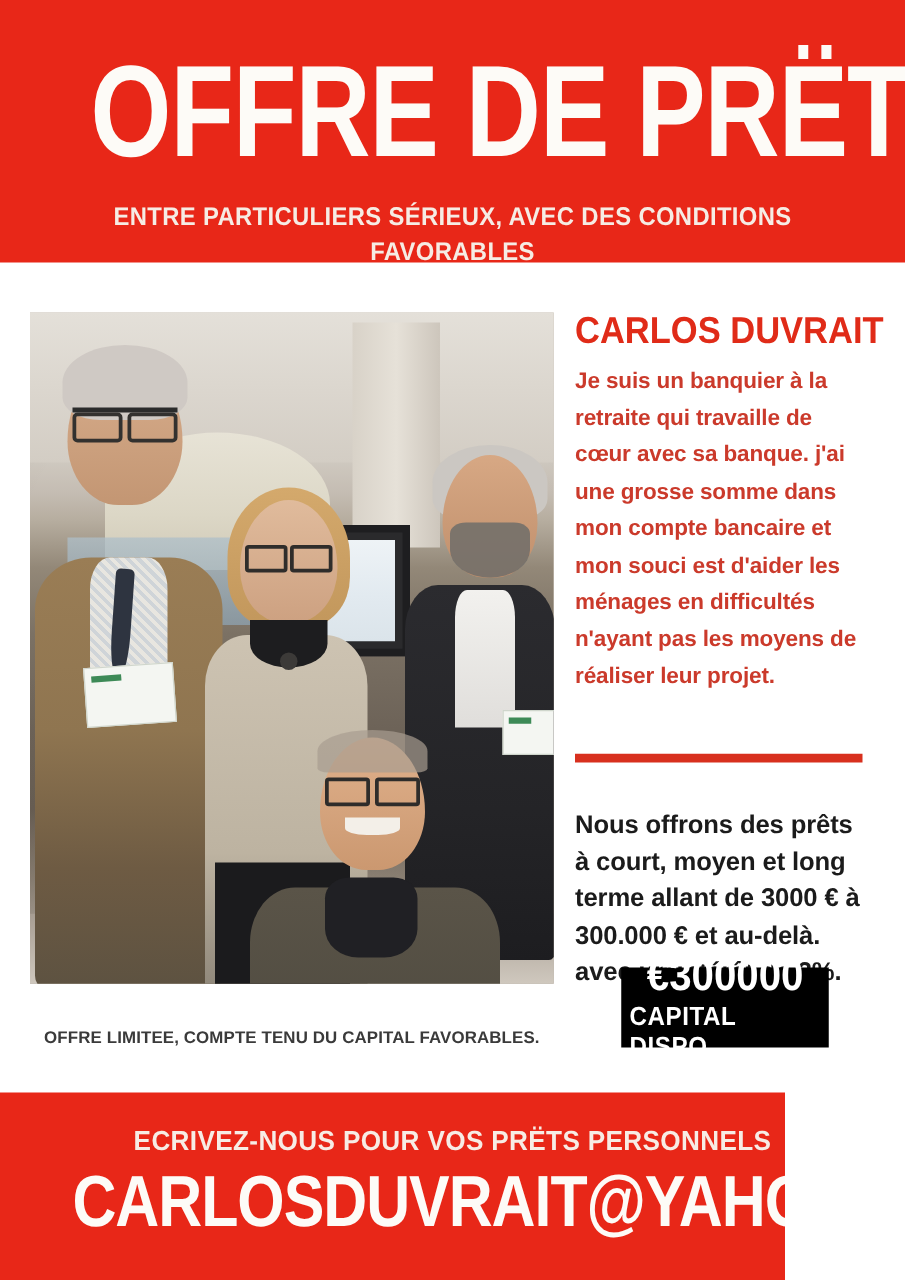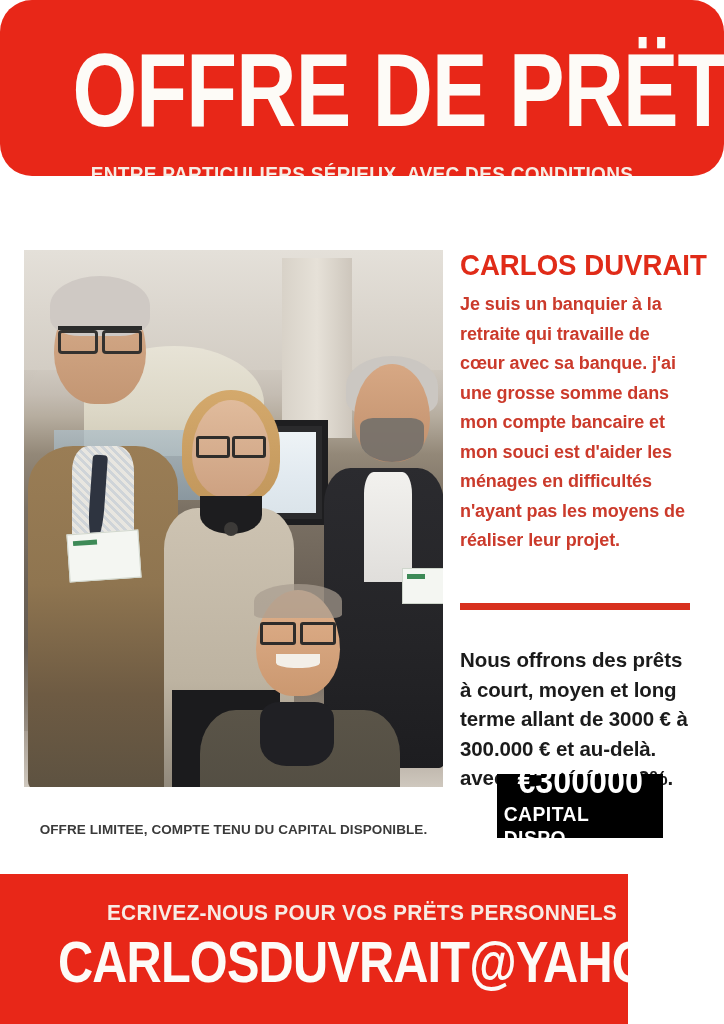--- a/index.html
+++ b/index.html
@@ -22,24 +22,23 @@
     background: #ffffff;
     overflow: hidden;
   }
 
   
   .header-band {
     position: absolute;
     left: 0;
     top: 0;
     width: 724px;
-    height: 176px;
+    height: 210px;
     background: #E82718;
     overflow: hidden;
-    border-radius: 32px;
   }
   .headline {
     position: absolute;
     left: 0;
     top: 34px;
     width: 724px;
     text-align: center;
     color: #fdfbf7;
     font-family: "Liberation Sans Narrow", "Liberation Sans", sans-serif;
     font-weight: bold;
@@ -363,21 +362,21 @@
       <div class="p p4-body"></div>
       <div class="p4-turtle"></div>
       <div class="p-head p4-head"></div>
       <div class="p4-hair"></div>
       <div class="p4-glass"></div>
       <div class="p4-smile"></div>
 
     </div>
   </div>
 
-  <div class="photo-caption">OFFRE LIMITEE, COMPTE TENU DU CAPITAL DISPONIBLE.</div>
+  <div class="photo-caption">OFFRE LIMITEE, COMPTE TENU DU CAPITAL FAVORABLES.</div>
 
   <div class="right-col">
     <div class="person-name">CARLOS DUVRAIT</div>
     <div class="bio">Je suis un banquier à la retraite qui travaille de cœur avec sa banque. j'ai une grosse somme dans mon compte bancaire et mon souci est d'aider les ménages en difficultés n'ayant pas les moyens de réaliser leur projet.</div>
   </div>
 
   <div class="divider"></div>
 
   <div class="terms">Nous offrons des prêts à court, moyen et long terme allant de 3000 € à 300.000 € et au-delà. avec un intérêt de 3%.</div>
 

